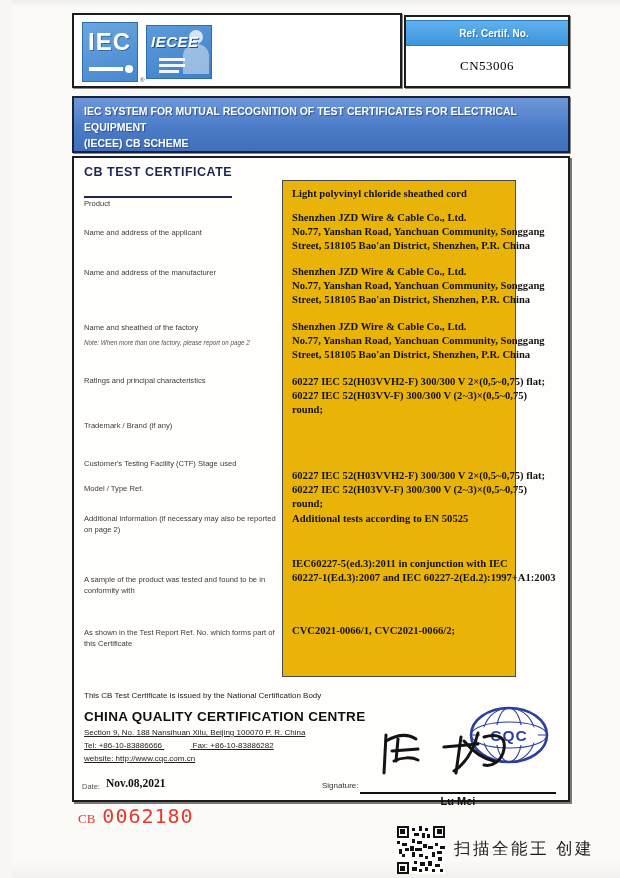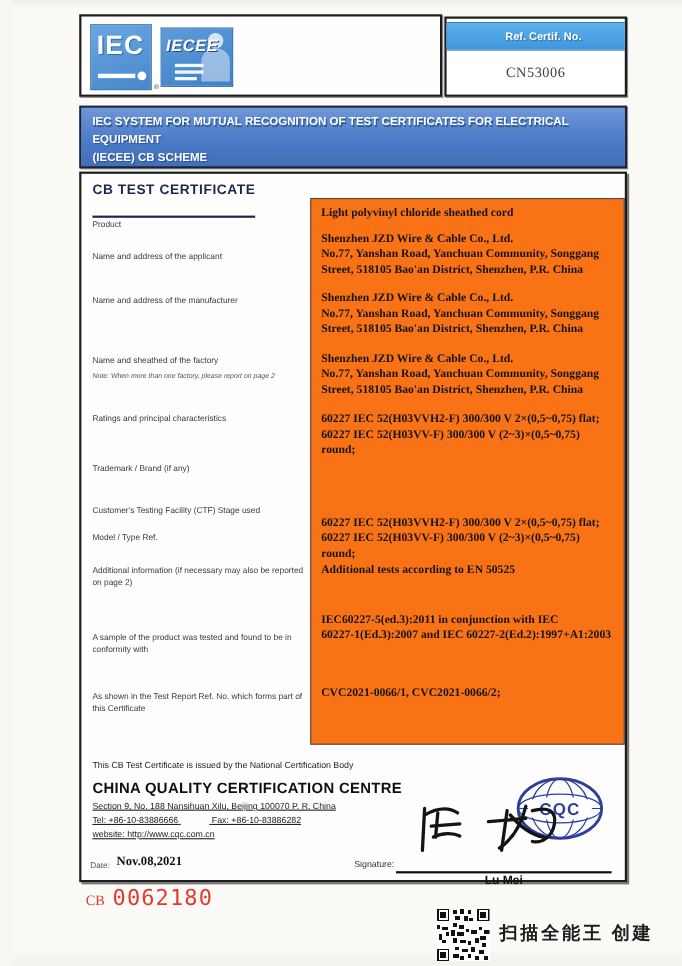--- a/index.html
+++ b/index.html
@@ -57,21 +57,21 @@
   .ref-band {
     position:absolute; left:0; top:3px; width:100%; height:26px;
     background:linear-gradient(180deg,#5fb0ec,#3f96dd);
     border-top:1px solid #2d7fc4; border-bottom:1px solid #2d7fc4;
     color:#fff; font-weight:bold; font-size:10px; line-height:25px; text-align:center;
     text-shadow:1px 1px 1px #2a6ea8;
     padding-left:14px;
   }
   .ref-value {
     position:absolute; left:0; top:41px; width:100%; text-align:center;
-    font-family:"Liberation Serif", serif; font-size:13px; color:#404040; letter-spacing:0.5px;
+    font-family:"Liberation Serif", serif; font-size:13px; color:#000000; letter-spacing:0.5px;
   }
 
   
   .banner {
     left:60px; top:96px; width:498px; height:57px;
     background:linear-gradient(180deg,#6e97d8 0%,#4b7cc9 55%,#416fb9 100%);
     border:2px solid #17233f; box-shadow:1px 1px 0 #8a8a8a;
     color:#fff; font-weight:bold; font-size:10.5px; line-height:1.5;
     padding:6px 10px; white-space:pre-line;
     text-shadow:1px 1px 1px #2c4f8c;
@@ -82,22 +82,22 @@
     left:60px; top:156px; width:498px; height:646px;
     background:#fffefd; border:2px solid #1c1c1c;
     box-shadow:2px 2px 0 #777;
   }
   .cert-title {
     left:10px; top:7px;
     font-weight:bold; font-size:12.5px; color:#1b2750; letter-spacing:0.5px;
     border-bottom:2px solid #1b2750; padding-bottom:17px;
   }
   .value-box {
-    left:208px; top:22px; width:286px; height:497px;
-    border:1px solid #4a4a4a; background:#f97316;
+    left:208px; top:22px; width:234px; height:497px;
+    border:1px solid #4a4a4a; background:#eab308;
   }
   .lbl {
     left:10px; width:192px;
     font-size:7.6px; line-height:1.4; color:#3b3b3b;
   }
   .note {
     left:10px; width:192px;
     font-size:6.3px; font-style:italic; color:#555;
   }
   .val {
@@ -117,21 +117,21 @@
   .sig-label { left:248px; top:623px; font-size:8px; color:#333; }
   .sig-script { left:292px; top:569px; width:190px; height:52px; }
   .sig-line { left:286px; top:634px; width:196px; border-top:2px solid #111; }
   .sig-name { left:286px; top:637px; width:196px; text-align:center; font-weight:bold; font-size:11px; color:#111; }
 
   
   .cb-stamp { left:66px; top:804px; color:#e23a30; }
   .cb-stamp .pfx { font-family:"Liberation Serif", serif; font-size:13px; margin-right:7px; }
   .cb-stamp .num { font-family:"DejaVu Sans Mono", monospace; font-size:20px; letter-spacing:1px; }
   .qr { left:385px; top:826px; width:48px; height:48px; }
-  .scan-caption { left:442px; top:838px; font-size:16.5px; letter-spacing:2.5px; color:#1c1c1c;font-weight:bold; }
+  .scan-caption { left:442px; top:838px; font-size:16.5px; letter-spacing:2.5px; color:#1c1c1c; }
 </style>
 </head>
 <body>
 
 <div class="page">
 
   <div class="abs logo-box">
     <div class="abs iec-logo">
       <div class="txt">IEC</div>
       <div class="bar"></div>

